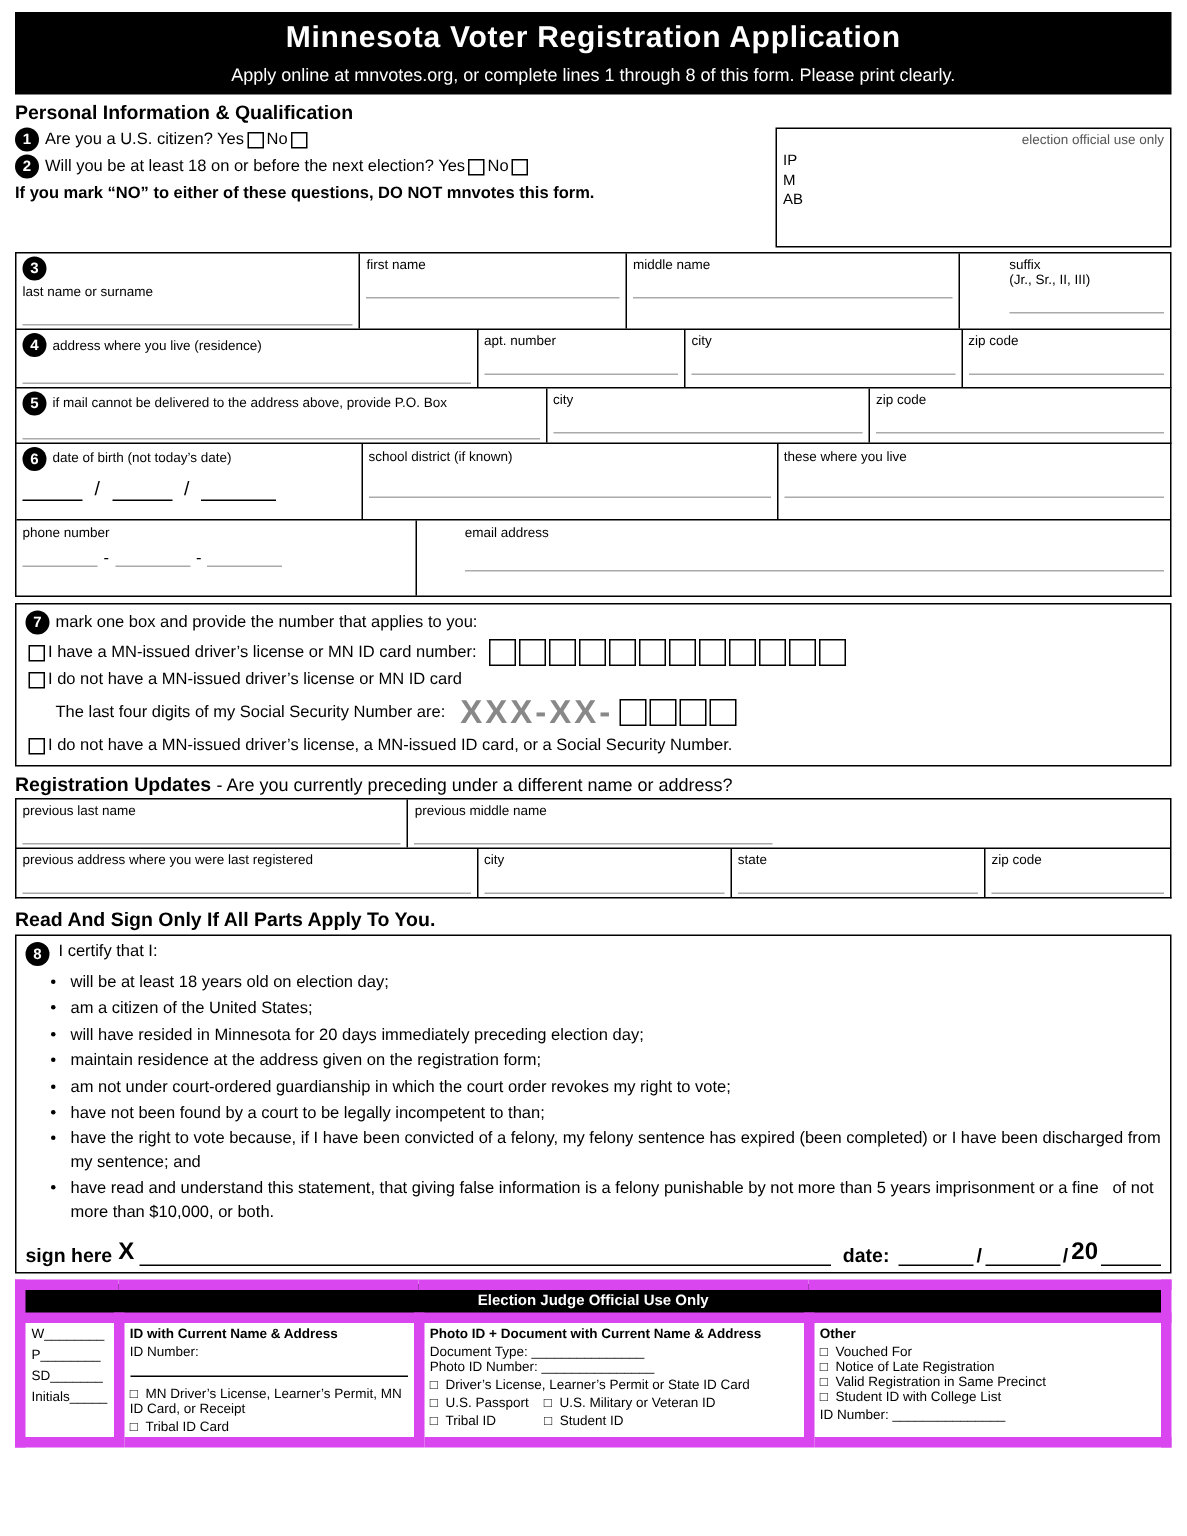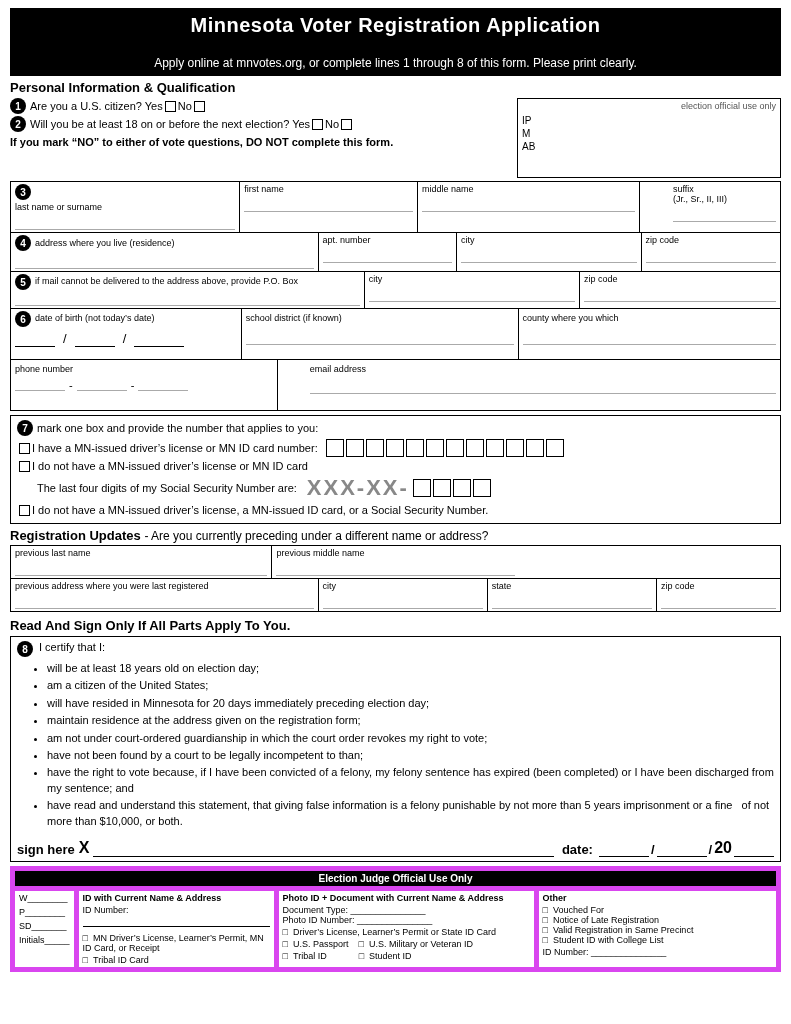--- a/index.html
+++ b/index.html
@@ -23,21 +23,21 @@
       padding: 6px 4px;
       margin-bottom: 4px;
     }
     .header h1 {
       font-size: 20px;
       font-weight: bold;
       letter-spacing: 0.5px;
     }
     .header p {
       font-size: 12px;
-      margin-top: 19px;
+      margin-top: 6px;
     }
     .section-title {
       font-size: 13px;
       font-weight: bold;
       margin-bottom: 3px;
       margin-top: 4px;
     }
     
     .num-badge {
       display: inline-flex;
@@ -225,21 +225,21 @@
       display: inline-block;
     }
     
     .bottom-table {
       border: 1px solid #000;
       width: 100%;
       font-size: 9px;
       border-collapse: collapse;
     }
     .bottom-table td {
-      border: 5px solid #d946ef;
+      border: 7px solid #d946ef;
       padding: 2px 4px;
       vertical-align: top;
     }
     .warning-text {
       font-weight: bold;
       font-size: 11px;
     }
   </style>
 </head>
 <body>
@@ -266,21 +266,21 @@
 
       <div class="q-row">
         <span class="num-badge">2</span>
         <span>Will you be at least 18 on or before the next election?  Yes</span>
         <span class="checkbox-inline"></span>
         <span>No</span>
         <span class="checkbox-inline"></span>
       </div>
 
       <div class="q-row" style="margin-top:4px;">
-        <span class="warning-text">If you mark “NO” to either of vote questions, DO NOT complete this form.</span>
+        <span class="warning-text">If you mark “NO” to either of these questions, DO NOT mnvotes this form.</span>
       </div>
     </div>
 
     <div class="top-right">
       <div class="election-official-label">election official   use only</div>
       <div style="margin-bottom:2px;">IP</div>
       <div style="margin-bottom:2px;">M</div>
       <div>AB</div>
     </div>
   </div>
@@ -358,21 +358,21 @@
           <input style="border-top: none; border-right: none; border-left: none; border-image: initial; border-bottom: 1px solid rgb(0, 0, 0); width: 40px; outline: none; background: transparent;" type="text">
           <span>/</span>
           <input style="border-top: none; border-right: none; border-left: none; border-image: initial; border-bottom: 1px solid rgb(0, 0, 0); width: 50px; outline: none; background: transparent;" type="text">
         </div>
       </div>
       <div class="s6-cell" style="width:36%;">
         <span class="field-label">school district (if known)</span>
         <input class="field-input" type="text" style="margin-top: 6px;">
       </div>
       <div class="s6-cell" style="width:34%;">
-        <span class="field-label">county where you which</span>
+        <span class="field-label">these where you live</span>
         <input class="field-input" type="text" style="margin-top: 6px;">
       </div>
     </div>
     <div class="s6-bottom">
       <div class="s6-cell" style="width:36%; border-right:1px solid #000;">
         <span class="field-label">phone number</span>
         <div style="display:flex;align-items:center;gap:4px;margin-top:4px;">
           <input style="border-top: none; border-right: none; border-left: none; border-image: initial; border-bottom: 1px solid rgb(170, 170, 170); width: 50px; outline: none; background: transparent; font-size: 11px;" type="text">
           <span>-</span>
           <input style="border-top: none; border-right: none; border-left: none; border-image: initial; border-bottom: 1px solid rgb(170, 170, 170); width: 50px; outline: none; background: transparent; font-size: 11px;" type="text">

